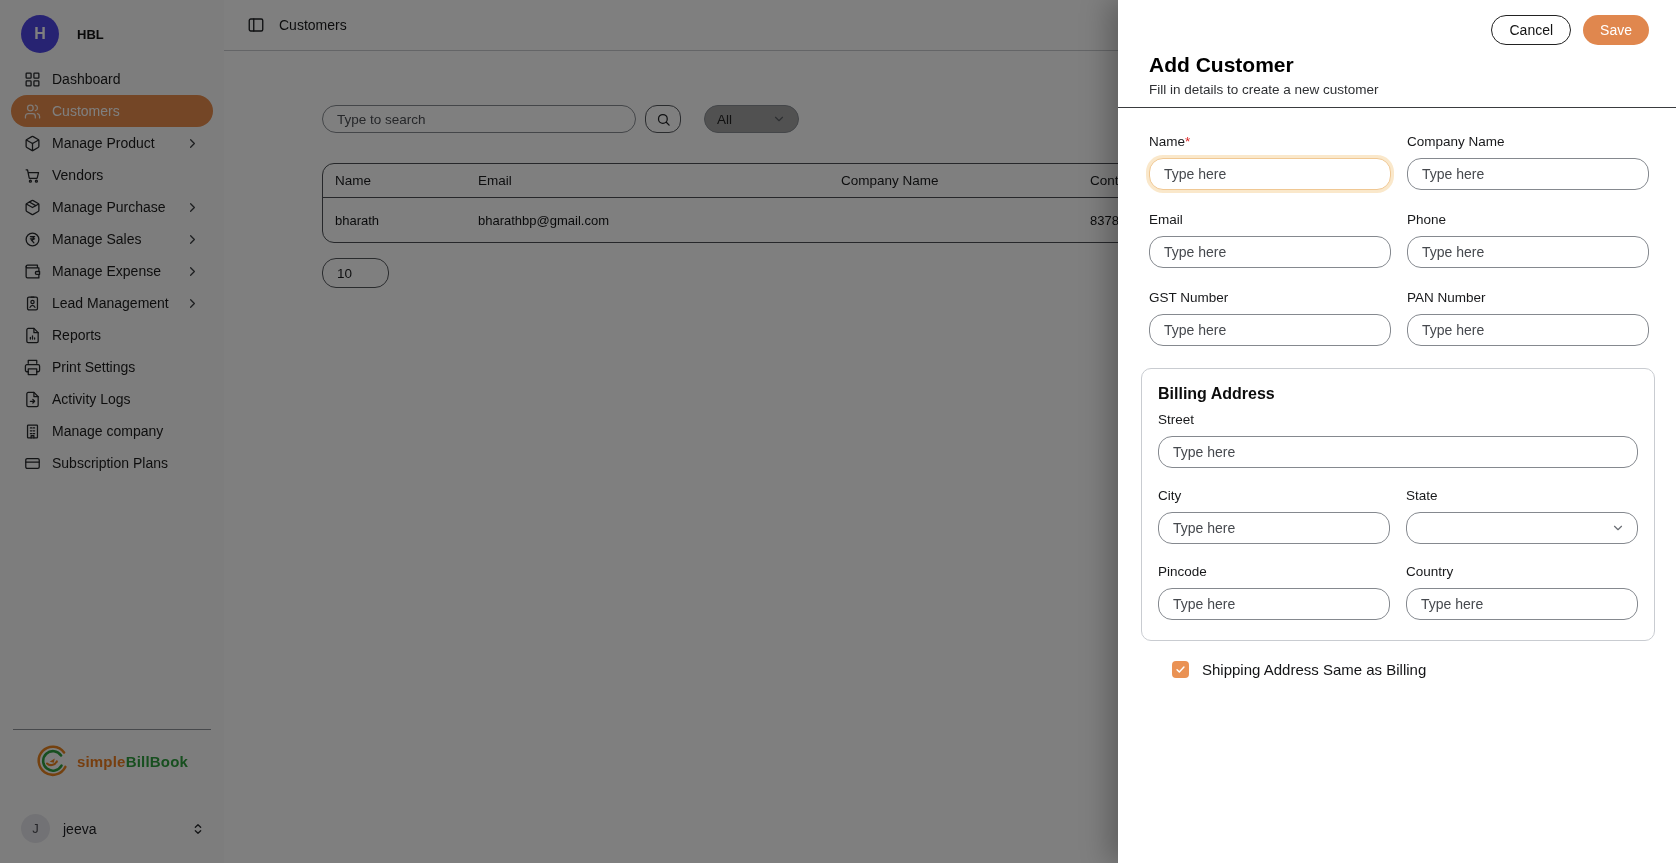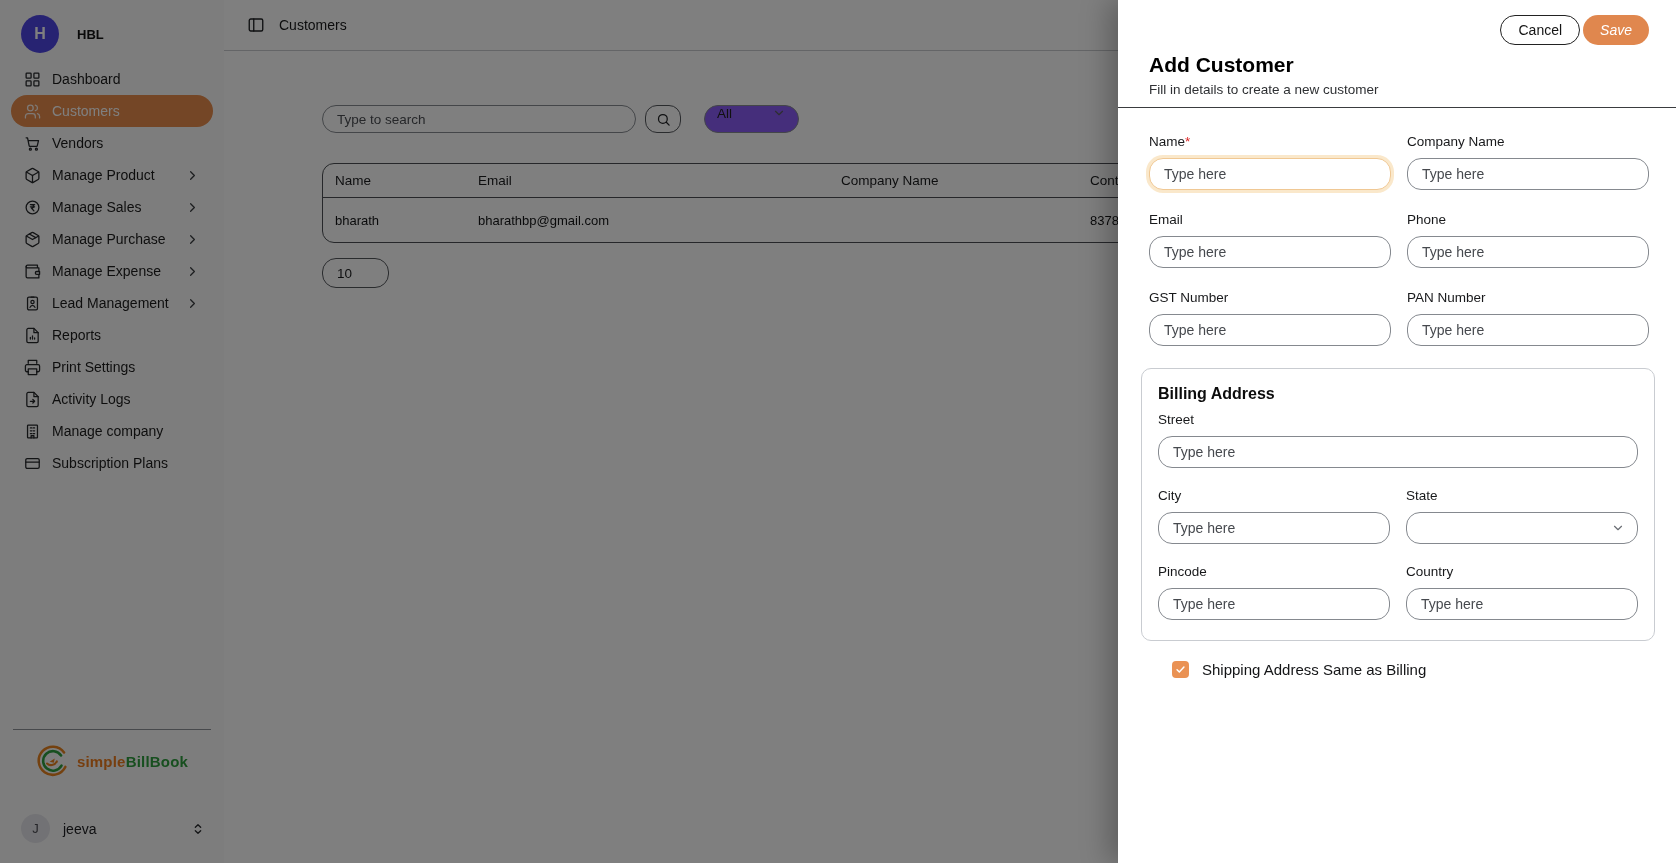--- a/index.html
+++ b/index.html
@@ -31,38 +31,38 @@
   .main { position:absolute; left:224px; top:0; right:0; height:863px; background:#fff; z-index:5; }
   .topbar { height:51px; display:flex; align-items:center; gap:14px; padding-left:23px; border-bottom:1px solid #c9cbce; }
   .topbar .panel-ic { width:18px; height:18px; color:#202225; }
   .crumb { font-size:14px; color:#18191b; }
   .content { padding-left:98px; }
   .search-row { margin-top:54px; display:flex; align-items:center; }
   .search-input { width:314px; height:28px; border:1px solid #888c92; border-radius:14px; padding:0 14px; font-size:13.5px; color:#222; background:#fff; outline:none; font-family:"Liberation Sans", sans-serif; }
   .search-input::placeholder { color:#4c4f54; }
   .search-btn { margin-left:9px; width:36px; height:28px; border:1px solid #55585d; border-radius:12px; background:#fff; display:flex; align-items:center; justify-content:center; cursor:pointer; }
   .search-btn .ic { width:15px; height:15px; color:#202225; }
-  .filter-select { margin-left:23px; width:95px; height:28px; border:1px solid #888c92; border-radius:14px; display:flex; padding:0 12px; font-size:13.5px; color:#222; cursor:pointer; background:#8b5cf6; }
+  .filter-select { margin-left:23px; width:95px; height:28px; border:1px solid #888c92; border-radius:14px; display:flex; align-items:center; padding:0 12px; font-size:13.5px; color:#222; cursor:pointer; background:#a3a3a3; }
   .filter-select .chev { margin-left:auto; width:14px; height:14px; color:#5a5d62; }
   .cust-table { margin-top:30px; width:1200px; border:1px solid #4c4f54; border-radius:12px; border-collapse:separate; border-spacing:0; overflow:hidden; }
   .cust-table th { height:33px; text-align:left; font-weight:normal; font-size:13.5px; color:#1b1c1e; padding:0 12px; }
   .cust-table td { height:45px; font-family:Liberation Sans, sans-serif; font-size:13px; color:#141517; padding:0 12px; border-top:1px solid #4c4f54; }
   .pagesize { margin-top:15px; width:67px; height:30px; border:1px solid #55585d; border-radius:14px; display:flex; align-items:center; padding:0 10px 0 14px; font-size:13.5px; color:#1b1c1e; cursor:pointer; background:#fff;gap:48px; }
   .pagesize .chev { margin-left:auto; width:13px; height:13px; color:#5a5d62; }
 
   
   .overlay { position:absolute; left:0; top:0; width:1118px; height:863px; background:rgba(0,0,0,0.5); z-index:50; }
 
   
   .drawer { position:absolute; left:1118px; top:0; width:558px; height:863px; background:#fff; z-index:60; box-shadow:-10px 0 26px rgba(0,0,0,0.25); }
   .dr-head { padding:15px 27px 0 31px; }
-  .dr-actions { display:flex; justify-content:flex-end; gap:3px;align-items:center; }
+  .dr-actions { display:flex; justify-content:flex-end; gap:12px;align-items:center; }
   .btn { height:30px; border-radius:15px; font-size:14px; padding:0 17px; cursor:pointer; font-family:"Liberation Sans", sans-serif; }
   .btn-cancel { background:#fff; border:1.5px solid #222; color:#141414; }
-  .btn-save { background:#e0874e; border:none; color:#fff;font-style:italic; }
+  .btn-save { background:#e0874e; border:none; color:#fff; }
   .dr-title { margin-top:8px; font-size:21px; font-weight:bold; color:#000; }
   .dr-sub { margin-top:5px; font-size:13.5px; color:#2e3033; }
   .dr-divider { margin-top:10px; border-bottom:1px solid #3a3c3f; margin-left:-31px; margin-right:-27px; }
   .dr-body { padding:26px 27px 0 31px; }
   .grid2 { display:grid; grid-template-columns:1fr 1fr; column-gap:16px; }
   .fld { margin-bottom:22px; }
   .fld label { display:block; font-size:13.5px; color:#18191b; margin-bottom:9px; }
   .req { color:#dc2626; }
   .inp { width:100%; height:32px; border:1px solid #85898f; border-radius:14px; padding:0 14px; font-size:14px; color:#222; outline:none; background:#fff; font-family:"Liberation Sans", sans-serif; }
   .inp::placeholder { color:#46494e; }
@@ -103,55 +103,55 @@
       <svg class="ic" viewBox="0 0 24 24" fill="none" stroke="currentColor" stroke-width="1.8" stroke-linecap="round" stroke-linejoin="round">
           <path d="M16 21v-2a4 4 0 0 0-4-4H6a4 4 0 0 0-4 4v2"></path>
           <circle cx="9" cy="7" r="4"></circle>
           <path d="M22 21v-2a4 4 0 0 0-3-3.87"></path>
           <path d="M16 3.13a4 4 0 0 1 0 7.75"></path>
         </svg>
       <span>Customers</span>
     </div>
     <div class="nav-item">
       <svg class="ic" viewBox="0 0 24 24" fill="none" stroke="currentColor" stroke-width="1.8" stroke-linecap="round" stroke-linejoin="round">
+          <path d="M21 16V8a2 2 0 0 0-1-1.73l-7-4a2 2 0 0 0-2 0l-7 4A2 2 0 0 0 3 8v8a2 2 0 0 0 1 1.73l7 4a2 2 0 0 0 2 0l7-4A2 2 0 0 0 21 16z"></path>
+          <path d="M3.3 7l8.7 5 8.7-5"></path>
+          <path d="M12 22V12"></path>
+        </svg>
+      <span>Manage Product</span>
+      <svg class="chev" viewBox="0 0 24 24" fill="none" stroke="currentColor" stroke-width="2" stroke-linecap="round" stroke-linejoin="round">
+          <path d="M9 6l6 6-6 6"></path>
+        </svg>
+    </div>
+    <div class="nav-item">
+      <svg class="ic" viewBox="0 0 24 24" fill="none" stroke="currentColor" stroke-width="1.8" stroke-linecap="round" stroke-linejoin="round">
           <circle cx="9" cy="20" r="1.4"></circle>
           <circle cx="17.5" cy="20" r="1.4"></circle>
           <path d="M3 4h2l2.3 11.4a1 1 0 0 0 1 .8h9.4a1 1 0 0 0 1-.8L20.5 8H6"></path>
         </svg>
       <span>Vendors</span>
     </div>
     <div class="nav-item">
       <svg class="ic" viewBox="0 0 24 24" fill="none" stroke="currentColor" stroke-width="1.8" stroke-linecap="round" stroke-linejoin="round">
           <path d="M21 16V8a2 2 0 0 0-1-1.73l-7-4a2 2 0 0 0-2 0l-7 4A2 2 0 0 0 3 8v8a2 2 0 0 0 1 1.73l7 4a2 2 0 0 0 2 0l7-4A2 2 0 0 0 21 16z"></path>
+          <path d="M16.5 9.4L7.5 4.2"></path>
           <path d="M3.3 7l8.7 5 8.7-5"></path>
-          <path d="M12 22V12"></path>
-        </svg>
-      <span>Manage Product</span>
+        </svg>
+      <span>Manage Purchase</span>
       <svg class="chev" viewBox="0 0 24 24" fill="none" stroke="currentColor" stroke-width="2" stroke-linecap="round" stroke-linejoin="round">
           <path d="M9 6l6 6-6 6"></path>
         </svg>
     </div>
     <div class="nav-item">
       <svg class="ic" viewBox="0 0 24 24" fill="none" stroke="currentColor" stroke-width="1.8" stroke-linecap="round" stroke-linejoin="round">
           <circle cx="12" cy="12" r="9"></circle>
           <path d="M9 8h6M9 11h6"></path>
           <path d="M10.5 8c2.2 0 3.2 1 3.2 2.3 0 1.4-1.2 2.4-3.2 2.4l3.5 4"></path>
         </svg>
       <span>Manage Sales</span>
-      <svg class="chev" viewBox="0 0 24 24" fill="none" stroke="currentColor" stroke-width="2" stroke-linecap="round" stroke-linejoin="round">
-          <path d="M9 6l6 6-6 6"></path>
-        </svg>
-    </div>
-    <div class="nav-item">
-      <svg class="ic" viewBox="0 0 24 24" fill="none" stroke="currentColor" stroke-width="1.8" stroke-linecap="round" stroke-linejoin="round">
-          <path d="M21 16V8a2 2 0 0 0-1-1.73l-7-4a2 2 0 0 0-2 0l-7 4A2 2 0 0 0 3 8v8a2 2 0 0 0 1 1.73l7 4a2 2 0 0 0 2 0l7-4A2 2 0 0 0 21 16z"></path>
-          <path d="M16.5 9.4L7.5 4.2"></path>
-          <path d="M3.3 7l8.7 5 8.7-5"></path>
-        </svg>
-      <span>Manage Purchase</span>
       <svg class="chev" viewBox="0 0 24 24" fill="none" stroke="currentColor" stroke-width="2" stroke-linecap="round" stroke-linejoin="round">
           <path d="M9 6l6 6-6 6"></path>
         </svg>
     </div>
     <div class="nav-item">
       <svg class="ic" viewBox="0 0 24 24" fill="none" stroke="currentColor" stroke-width="1.8" stroke-linecap="round" stroke-linejoin="round">
           <path d="M21 12V7H5a2 2 0 0 1 0-4h14v4"></path>
           <path d="M3 5v14a2 2 0 0 0 2 2h16v-5"></path>
           <path d="M18 12a2 2 0 0 0 0 4h4v-4Z"></path>
         </svg>

